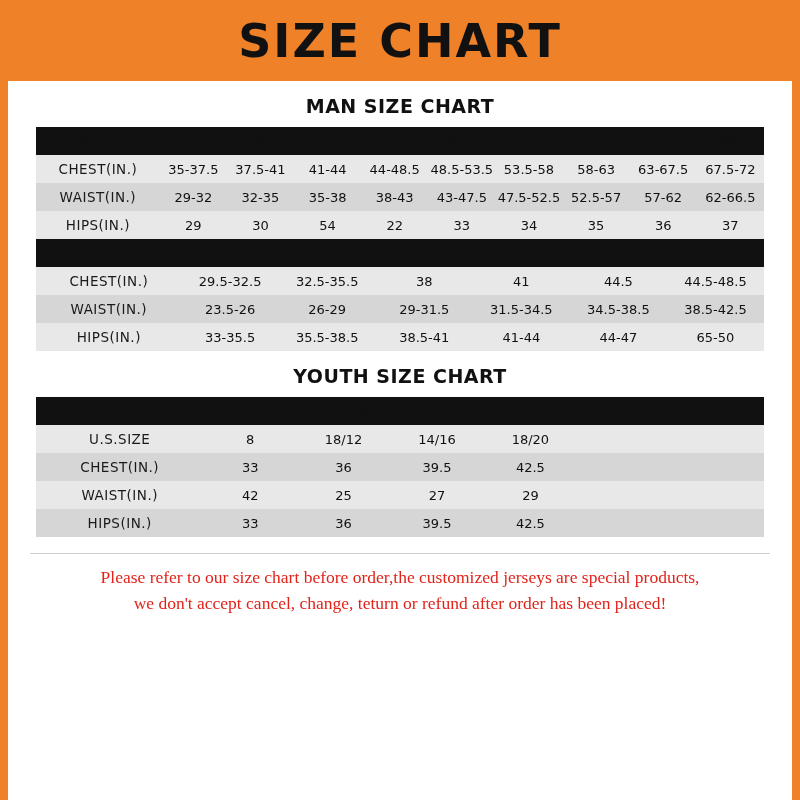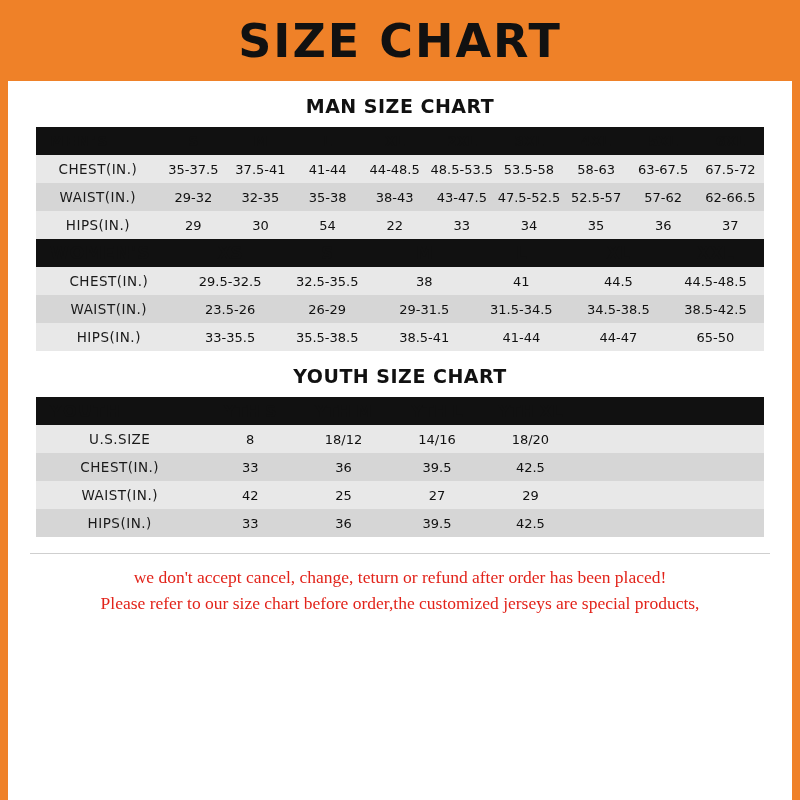--- a/index.html
+++ b/index.html
@@ -306,17 +306,17 @@
           <td>39.5</td>
           <td>42.5</td>
           <td></td>
           <td></td>
         </tr>
       </tbody>
     </table>
   </div>
 
   <div class="footer-note">
+    <div>Please refer to our size chart before order,the customized jerseys are special products,</div>
     <div>we don't accept cancel, change, teturn or refund after order has been placed!</div>
-    <div>Please refer to our size chart before order,the customized jerseys are special products,</div>
   </div>
 
 </div>
 
 </body></html>

